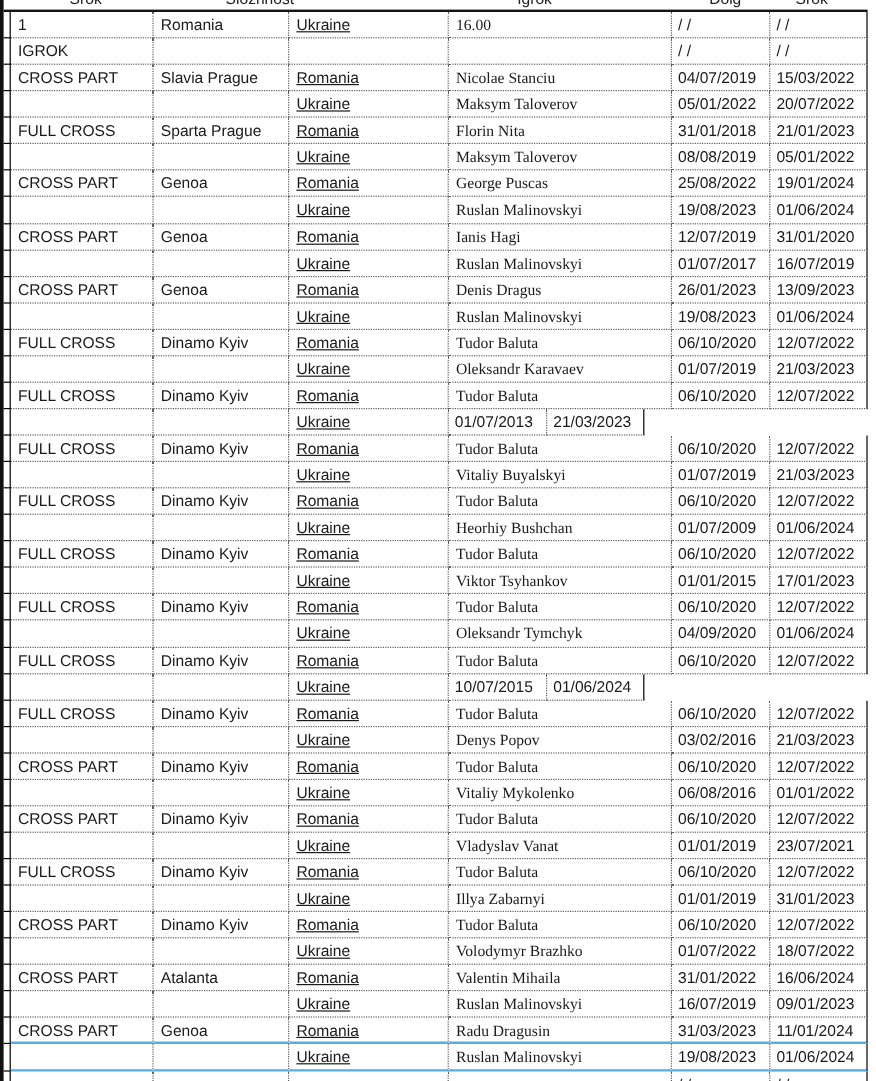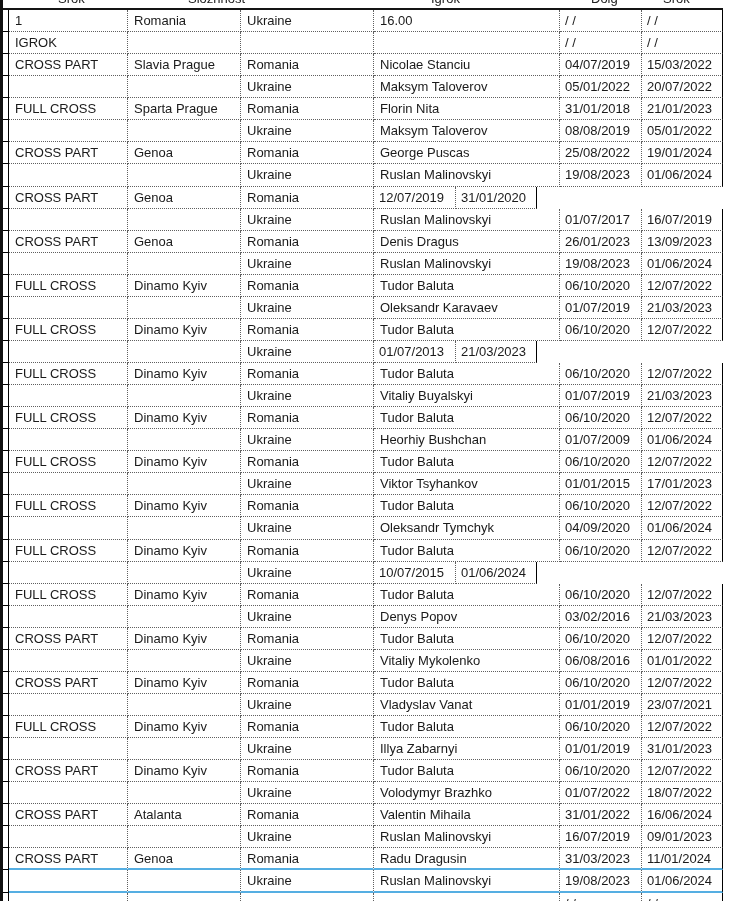--- a/index.html
+++ b/index.html
@@ -39,22 +39,22 @@
     border-right:1px dotted #5f5f5f;
     border-bottom:1px dotted #5f5f5f;
     font-size:13px; line-height:21px;
     padding-left:6px;
     white-space:nowrap;
     overflow:visible;
   }
   .c0 { width:6px; padding:0; border-right:1px solid #000; border-bottom:1px solid #000; }
   .c1 { width:119px; }
   .c2 { width:113px; }
-  .c3 { width:133px; }
-  .c4 { width:186px; }
+  .c3 { width:133px;text-decoration:underline; }
+  .c4 { width:186px;font-family:Liberation Serif, serif; }
   .c5 { width:82px; padding-left:5px; }
   .c6 { width:81px; padding-left:5px; border-right:1px solid #000; }
   
   .row.blue .cell { border-bottom:2px solid #55aee2; }
   .row.blue .c0   { border-bottom:1px solid #000; }
 </style>
 </head>
 <body>
 
 <div id="screen">
@@ -138,20 +138,21 @@
           <div class="cell c3">Ukraine</div>
           <div class="cell c4">Ruslan Malinovskyi</div>
           <div class="cell c5">19/08/2023</div>
           <div class="cell c6">01/06/2024</div>
         </div>
         <div class="row">
           <div class="cell c0"></div>
           <div class="cell c1">CROSS PART</div>
           <div class="cell c2">Genoa</div>
           <div class="cell c3">Romania</div>
+          <div class="cell c4">Ianis Hagi</div>
           <div class="cell c5">12/07/2019</div>
           <div class="cell c6">31/01/2020</div>
         </div>
         <div class="row">
           <div class="cell c0"></div>
           <div class="cell c1"></div>
           <div class="cell c2"></div>
           <div class="cell c3">Ukraine</div>
           <div class="cell c4">Ruslan Malinovskyi</div>
           <div class="cell c5">01/07/2017</div>

